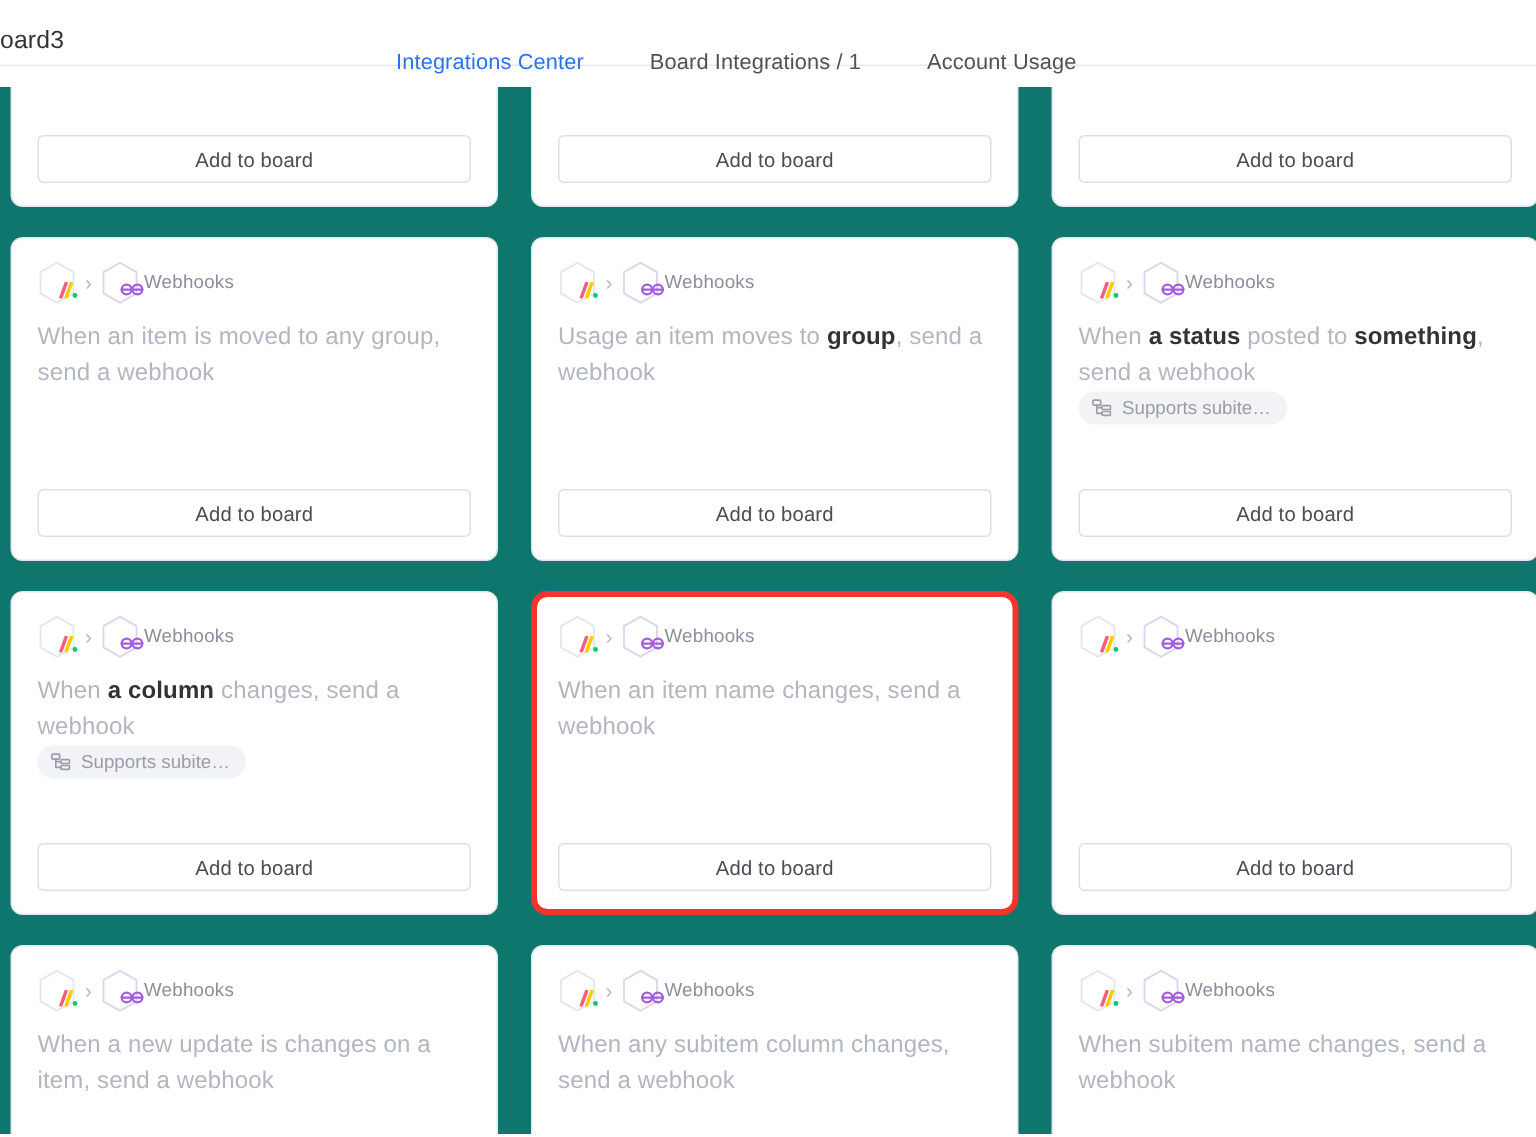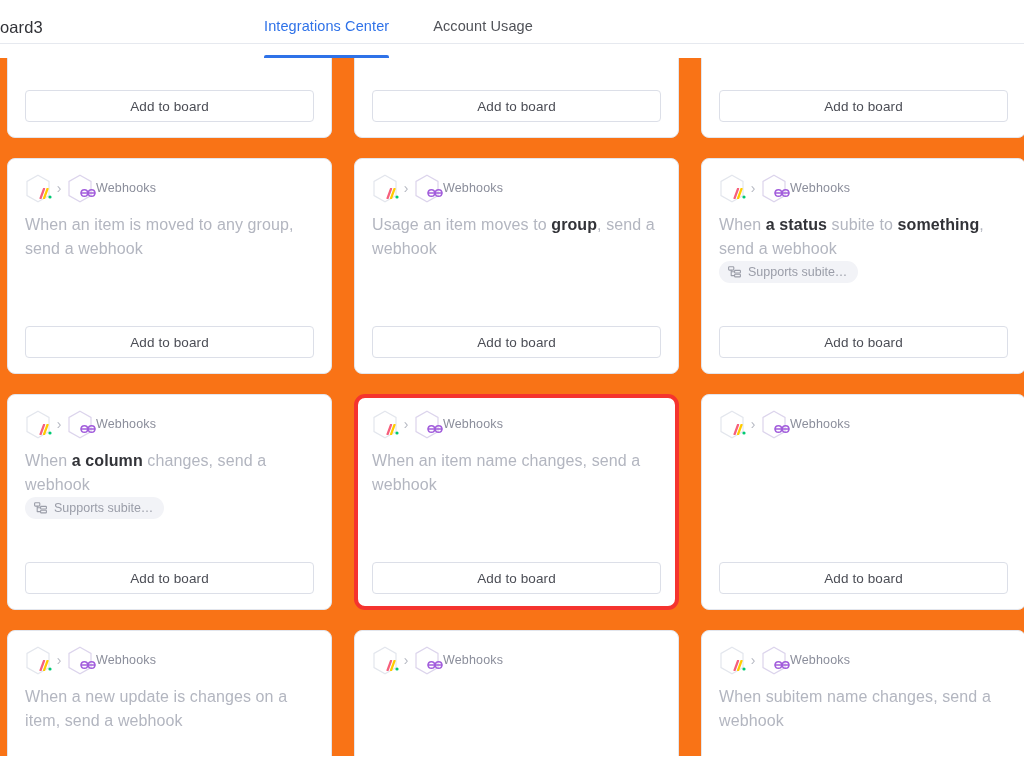--- a/index.html
+++ b/index.html
@@ -28,21 +28,21 @@
     left: 0px;
     top: 18px;
     font-size: 16.5px;
     color: #323338;
     letter-spacing: .1px;
     white-space: nowrap;
   }
   .tabs {
     position: absolute;
     left: 264px;
-    top: 0;
+    top: 16px;
     height: 58px;
     display: flex;
     align-items: flex-start;
   }
   .tab {
     position: relative;
     height: 58px;
     padding: 18px 0 0 0;
     margin-right: 44px;
     font-size: 14.5px;
@@ -63,21 +63,21 @@
   }
 
   
   .grid-wrap {
     position: absolute;
     left: 0;
     top: 58px;
     width: 1024px;
     height: 700px;
     overflow: hidden;
-    background: #f97316;
+    background: #0f766e;
   }
   .grid {
     position: absolute;
     left: 7px;
     top: -136px;
     width: 1370px;
     display: grid;
     grid-template-columns: repeat(3, 325px);
     column-gap: 22px;
     row-gap: 20px;
@@ -187,20 +187,21 @@
     background: #ffffff;
   }
 </style>
 </head>
 <body>
 
 <div class="topbar">
   <div class="board-title">oard3</div>
   <div class="tabs">
       <div class="tab active">Integrations Center</div>
+      <div class="tab">Board Integrations / 1</div>
       <div class="tab">Account Usage</div>
     </div>
 </div>
 
 <div class="grid-wrap">
   <div class="grid">
       <div class="card">
         <div class="spacer"></div>
         <button class="add-btn">Add to board</button>
       </div>
@@ -300,21 +301,21 @@
             <span class="hex-inner">
               <svg width="16" height="10" viewBox="0 0 16 10" aria-hidden="true">
                 <circle cx="4.4" cy="5" r="3.3" fill="none" stroke="#a25ddc" stroke-width="1.5"></circle>
                 <circle cx="11.6" cy="5" r="3.3" fill="none" stroke="#a25ddc" stroke-width="1.5"></circle>
                 <path d="M1.1 5 L14.9 5" stroke="#a25ddc" stroke-width="1.5" stroke-linecap="round"></path>
               </svg>
             </span>
           </span>
           <span class="app-name">Webhooks</span>
         </div>
-        <div class="recipe"><span>When </span><b>a status</b><span> subite to </span><b>something</b><span>, send a webhook</span></div>
+        <div class="recipe"><span>When </span><b>a status</b><span> posted to </span><b>something</b><span>, send a webhook</span></div>
         <div class="badge">
           <span style="line-height: 0;"><svg width="13" height="12" viewBox="0 0 13 12" aria-hidden="true">
               <rect x="0.6" y="0.7" width="5.2" height="3.4" rx="0.8" fill="none" stroke="#9a9da8" stroke-width="1.1"></rect>
               <rect x="6.6" y="4.4" width="5.8" height="2.6" rx="0.7" fill="none" stroke="#9a9da8" stroke-width="1.1"></rect>
               <rect x="6.6" y="8.3" width="5.8" height="2.6" rx="0.7" fill="none" stroke="#9a9da8" stroke-width="1.1"></rect>
               <path d="M3.2 4.3 L3.2 9.6 M3.2 5.7 L6.4 5.7 M3.2 9.6 L6.4 9.6" fill="none" stroke="#9a9da8" stroke-width="1.1" stroke-linecap="round"></path>
             </svg></span>
           <span>Supports subite…</span>
         </div>
         <div class="spacer"></div>
@@ -481,20 +482,21 @@
             <span class="hex-inner">
               <svg width="16" height="10" viewBox="0 0 16 10" aria-hidden="true">
                 <circle cx="4.4" cy="5" r="3.3" fill="none" stroke="#a25ddc" stroke-width="1.5"></circle>
                 <circle cx="11.6" cy="5" r="3.3" fill="none" stroke="#a25ddc" stroke-width="1.5"></circle>
                 <path d="M1.1 5 L14.9 5" stroke="#a25ddc" stroke-width="1.5" stroke-linecap="round"></path>
               </svg>
             </span>
           </span>
           <span class="app-name">Webhooks</span>
         </div>
+        <div class="recipe"><span>When any subitem column changes, send a webhook</span></div>
         <div class="spacer"></div>
       </div>
       <div class="card">
         <div class="card-head">
           <span class="hexbox">
             <svg width="26" height="29" viewBox="0 0 26 29" aria-hidden="true">
               <path d="M13 1.2 L24 7.4 L24 21.6 L13 27.8 L2 21.6 L2 7.4 Z" fill="#ffffff" stroke="#e3e6ed" stroke-width="1.2"></path>
             </svg>
             <span class="hex-inner">
               <svg width="14" height="11" viewBox="0 0 14 11" aria-hidden="true">

